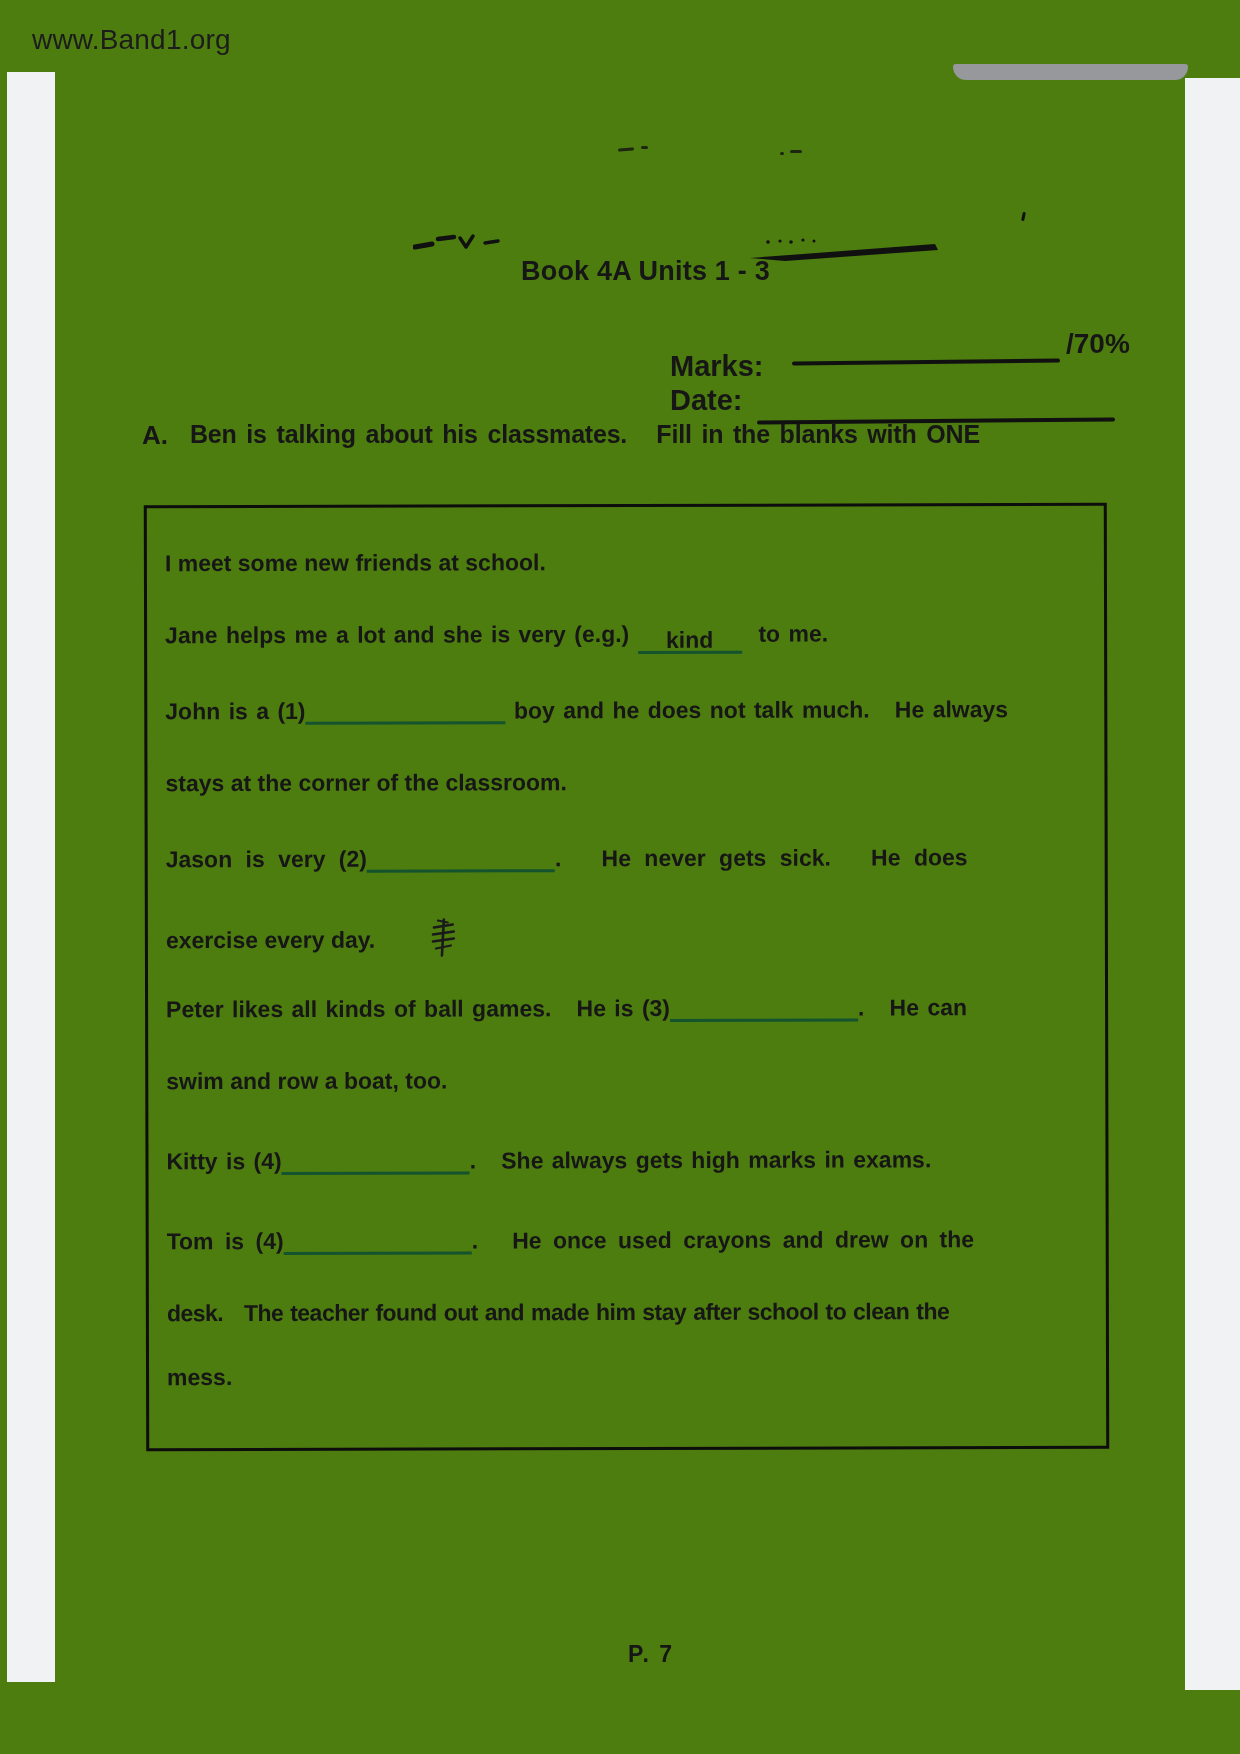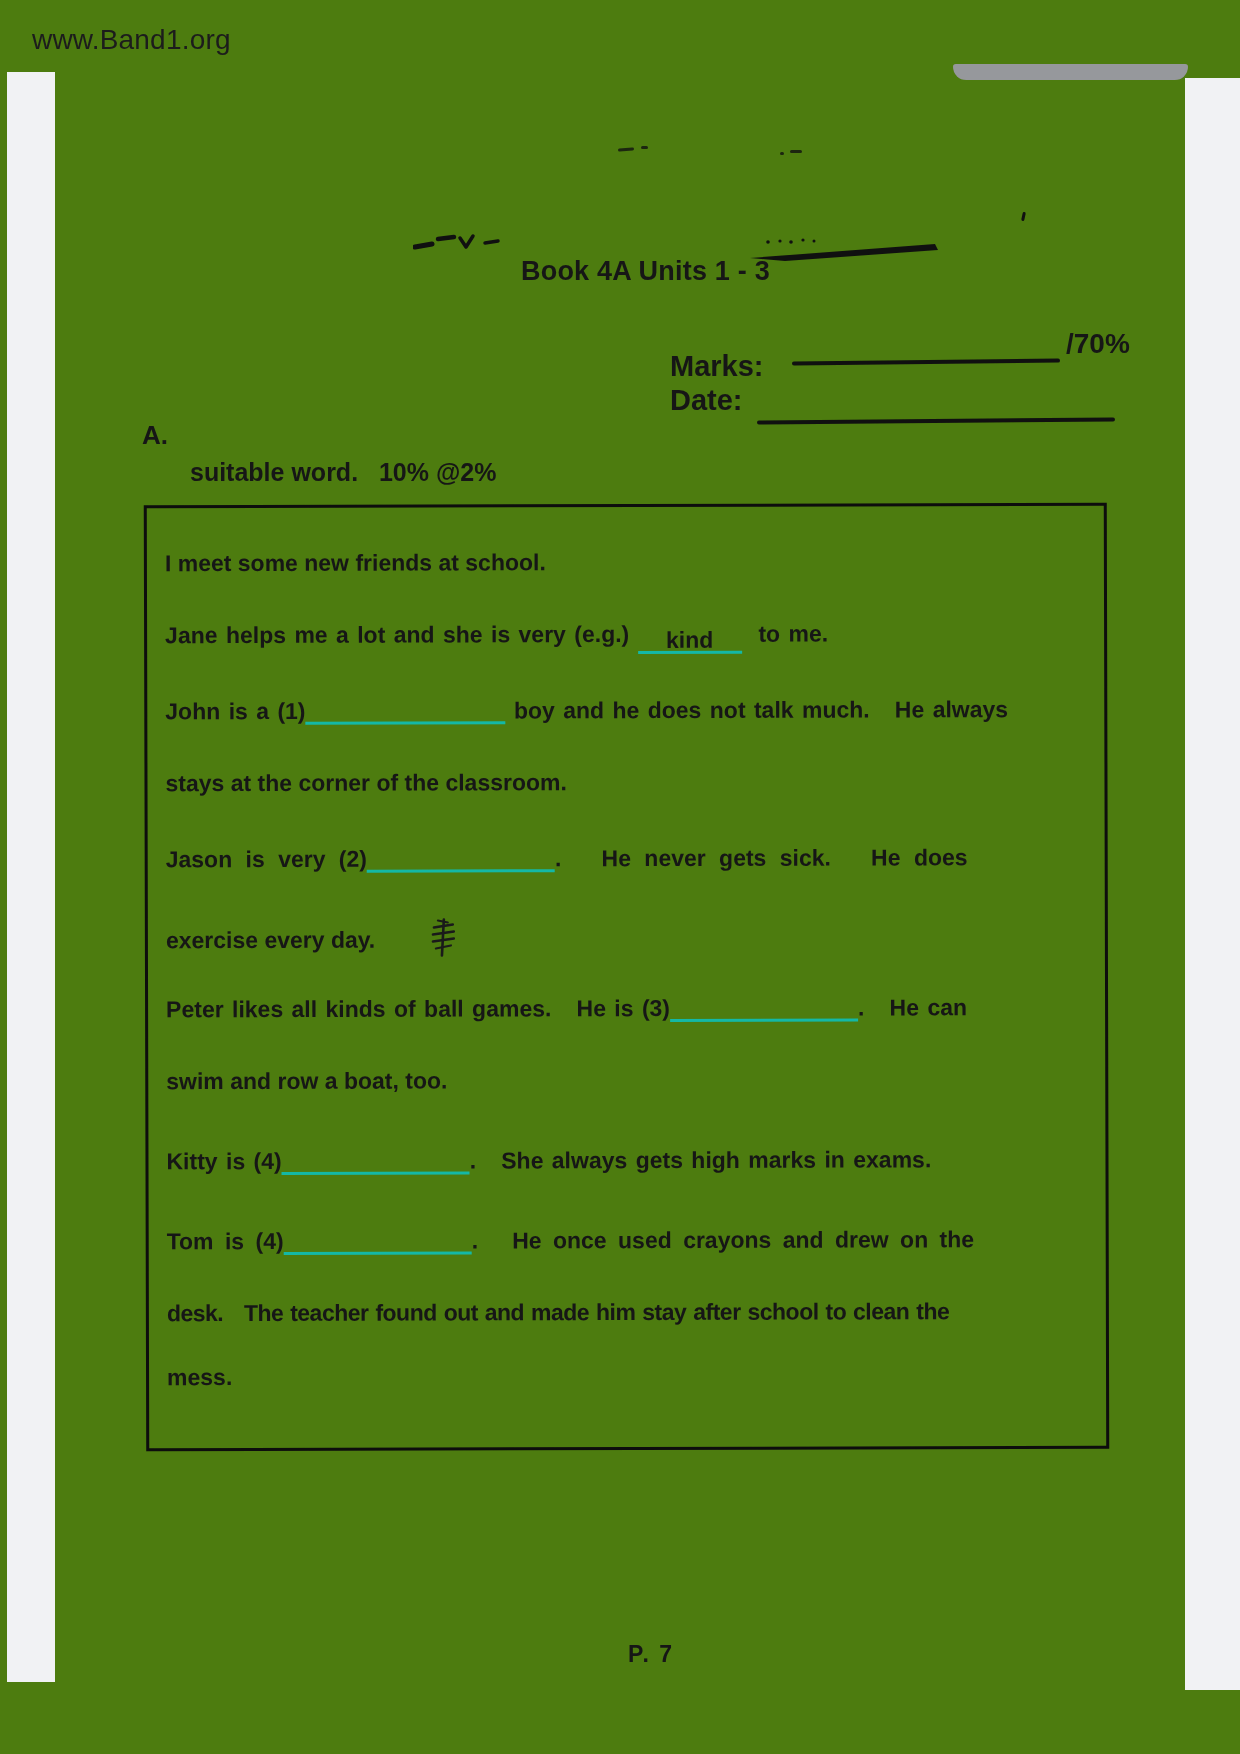--- a/index.html
+++ b/index.html
@@ -34,21 +34,21 @@
   .l3{top:190px;word-spacing:2px;}
   .l4{top:262px;}
   .l5{top:338px;word-spacing:7px;}
   .l6{top:410px;}
   .l7{top:488px;word-spacing:2px;}
   .l8{top:560px;}
   .l9{top:640px;word-spacing:2px;}
   .l10{top:720px;word-spacing:5px;}
   .l11{top:792px;letter-spacing:-.5px;word-spacing:1px;}
   .l12{top:856px;}
-  .blank{display:inline-block;border-bottom:3px solid #14b8a6;height:1.05em;vertical-align:-6px;}
+  .blank{display:inline-block;border-bottom:3px solid #14532d;height:1.05em;vertical-align:-6px;}
   .b-eg{width:104px;text-align:center;line-height:1.15em;}
   .b1{width:200px;}
   .b2{width:188px;}
   .b3{width:188px;}
   .b4{width:188px;}
   .b5{width:188px;}
   .charmark{margin-left:55px;vertical-align:-10px;}
   .footer{left:628px;top:1641px;font-size:23px;letter-spacing:2px;}
   svg{display:block;}
 </style>
@@ -91,21 +91,21 @@
   <div class="abs exam title">Book 4A Units 1 - 3</div>
 
   <div class="abs exam marks-label">Marks:</div>
   <div class="abs inkline u-marks"></div>
   <div class="abs exam marks-total">/70%</div>
 
   <div class="abs exam date-label">Date:</div>
   <div class="abs inkline u-date"></div>
 
   <div class="abs exam secA-letter">A.</div>
-  <div class="abs exam secA-l2 pre">suitable word.   10% @2%</div>
+  <div class="abs exam secA-l1 pre">Ben is talking about his classmates.   Fill in the blanks with ONE</div>
 
   <div class="abs box">
     <div class="bline exam l1">I meet some new friends at school.</div>
 
     <div class="bline exam l2"><span>Jane helps me a lot and she is very (e.g.) </span><span class="blank b-eg"><span>kind</span></span><span>  to me.</span></div>
 
     <div class="bline exam l3"><span>John is a (1)</span><span class="blank b1"></span><span> boy and he does not talk much.   He always</span></div>
 
     <div class="bline exam l4">stays at the corner of the classroom.</div>
 

